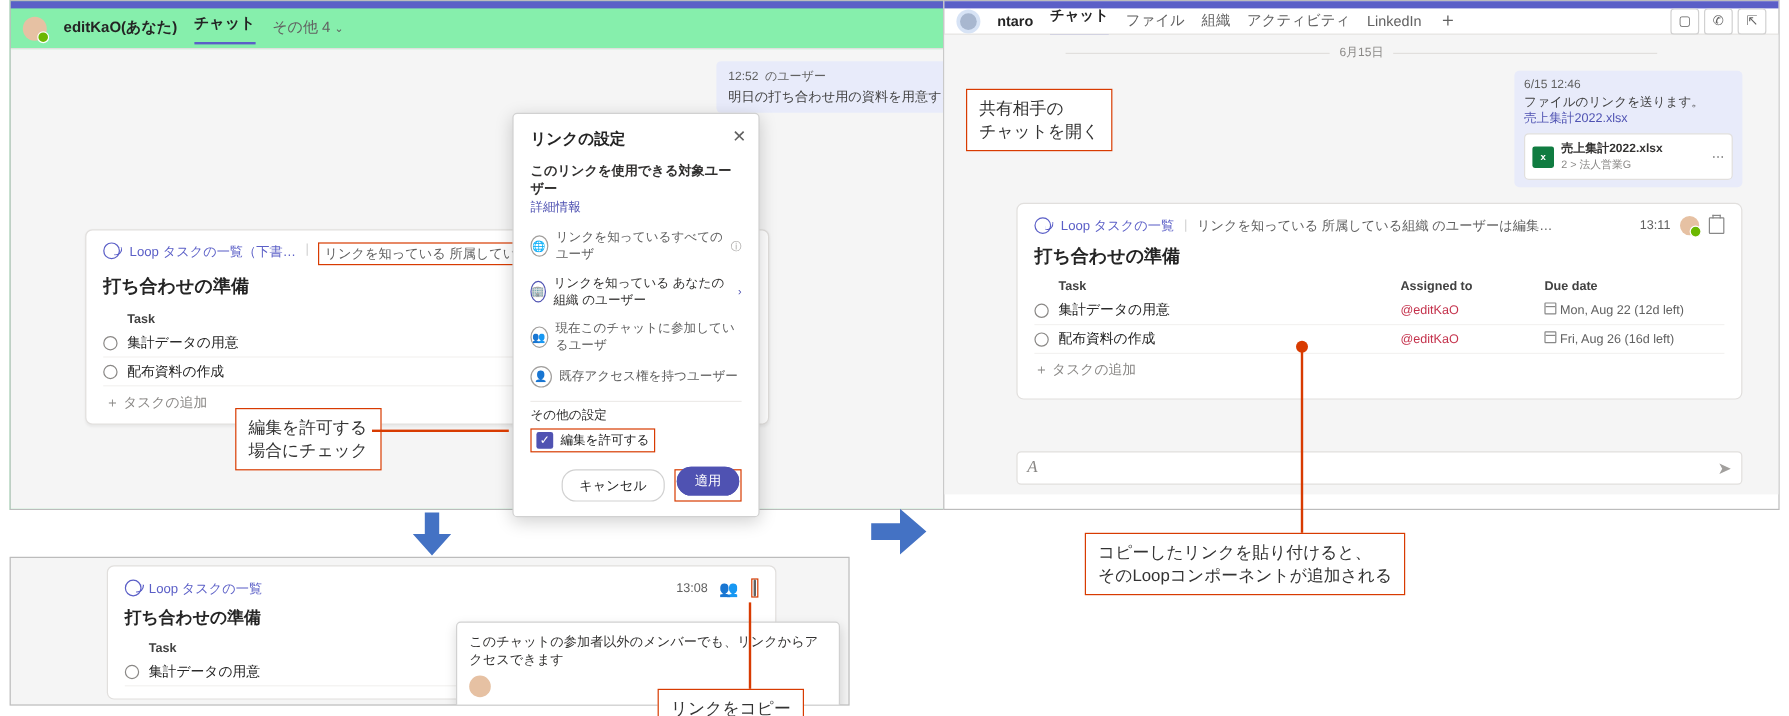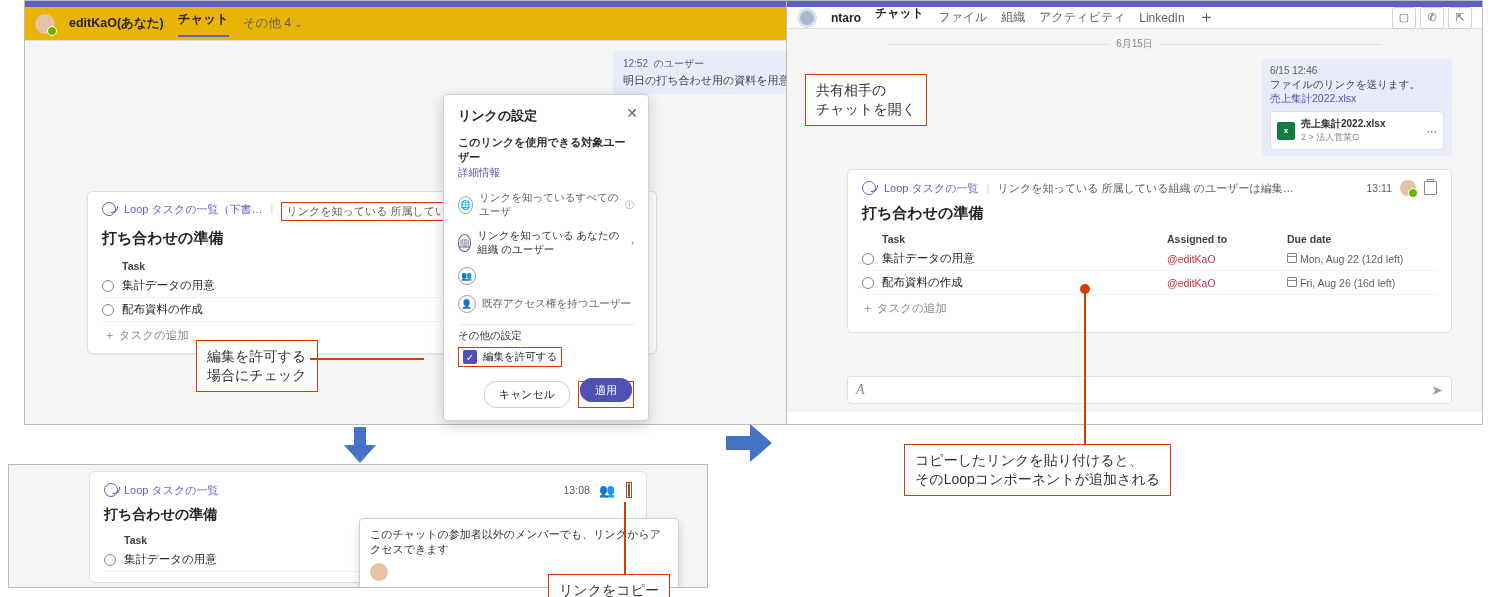--- a/index.html
+++ b/index.html
@@ -9,22 +9,22 @@
     color: #242424;
     background: #fff;
     width: 1491px;
     height: 597px;
     position: relative;
   }
   .abs { position: absolute; }
 
   
   .panel-left {
-    left: 24px; top: 0; width: 844px; height: 425px;
-    border: 1px solid #bcbcbc; background: #eab308;
+    left: 8px; top: 0; width: 844px; height: 425px;
+    border: 1px solid #bcbcbc; background: #86efac;
   }
   .panel-left .topbar {
     height: 6px; background: #5b5fc7;
   }
   .panel-left .tabs {
     height: 34px; display: flex; align-items: center; gap: 14px;
     padding: 0 10px; border-bottom: 1px solid #e1dfdd;
     font-size: 12.5px;
   }
   .avatar-s { width:20px; height:20px; border-radius:50%; background:#e6c1a3; position:relative; }
@@ -109,21 +109,21 @@
   .loop-card2{
     position:absolute; left:80px; top:6px; width:558px; background:#fff;
     border:1px solid #e1dfdd; border-radius:6px; padding:10px 14px;
   }
   .lc2-head{display:flex;align-items:center;gap:6px;font-size:11px;margin-bottom:8px;}
   .lc2-right{margin-left:auto;display:flex;align-items:center;gap:10px;}
   .ico-sq{width:14px;height:14px;border:1.3px solid #616161;border-radius:2px;}
   .ico-ppl{font-size:13px;color:#4f52b2;}
   .copy-box{border:1.5px solid #d83b01;padding:1px;}
   .tooltip{
-    position:absolute; left:269px; top:46px; width:320px;
+    position:absolute; left:290px; top:46px; width:320px;
     background:#fff;border:1px solid #d1d1d1;border-radius:4px;padding:8px 10px;
     box-shadow:0 4px 10px rgba(0,0,0,.15); font-size:11px; color:#323130;
   }
   .tooltip .av{width:18px;height:18px;border-radius:50%;background:#e6c1a3;margin-top:6px;}
 
   
   .panel-right{
     left:786px; top:0; width:697px; height:425px; border:1px solid #bcbcbc; background:#fff;
   }
   .panel-right .topbar{height:6px;background:#5b5fc7;}
@@ -228,20 +228,21 @@
           <span>リンクを知っているすべてのユーザ</span>
           <span class="info">ⓘ</span>
         </div>
       <div class="opt sel">
           <span class="ic">🏢</span>
           <span>リンクを知っている あなたの組織 のユーザー</span>
           <span class="info" style="color:#4f52b2">›</span>
         </div>
       <div class="opt">
           <span class="ic">👥</span>
+          <span>現在このチャットに参加しているユーザ</span>
         </div>
       <div class="opt">
           <span class="ic">👤</span>
           <span>既存アクセス権を持つユーザー</span>
         </div>
       <div class="sep"></div>
       <div class="other-h">その他の設定</div>
       <span class="chk-outline">
         <span class="chkrow">
           <span class="chkbox">✓</span>

